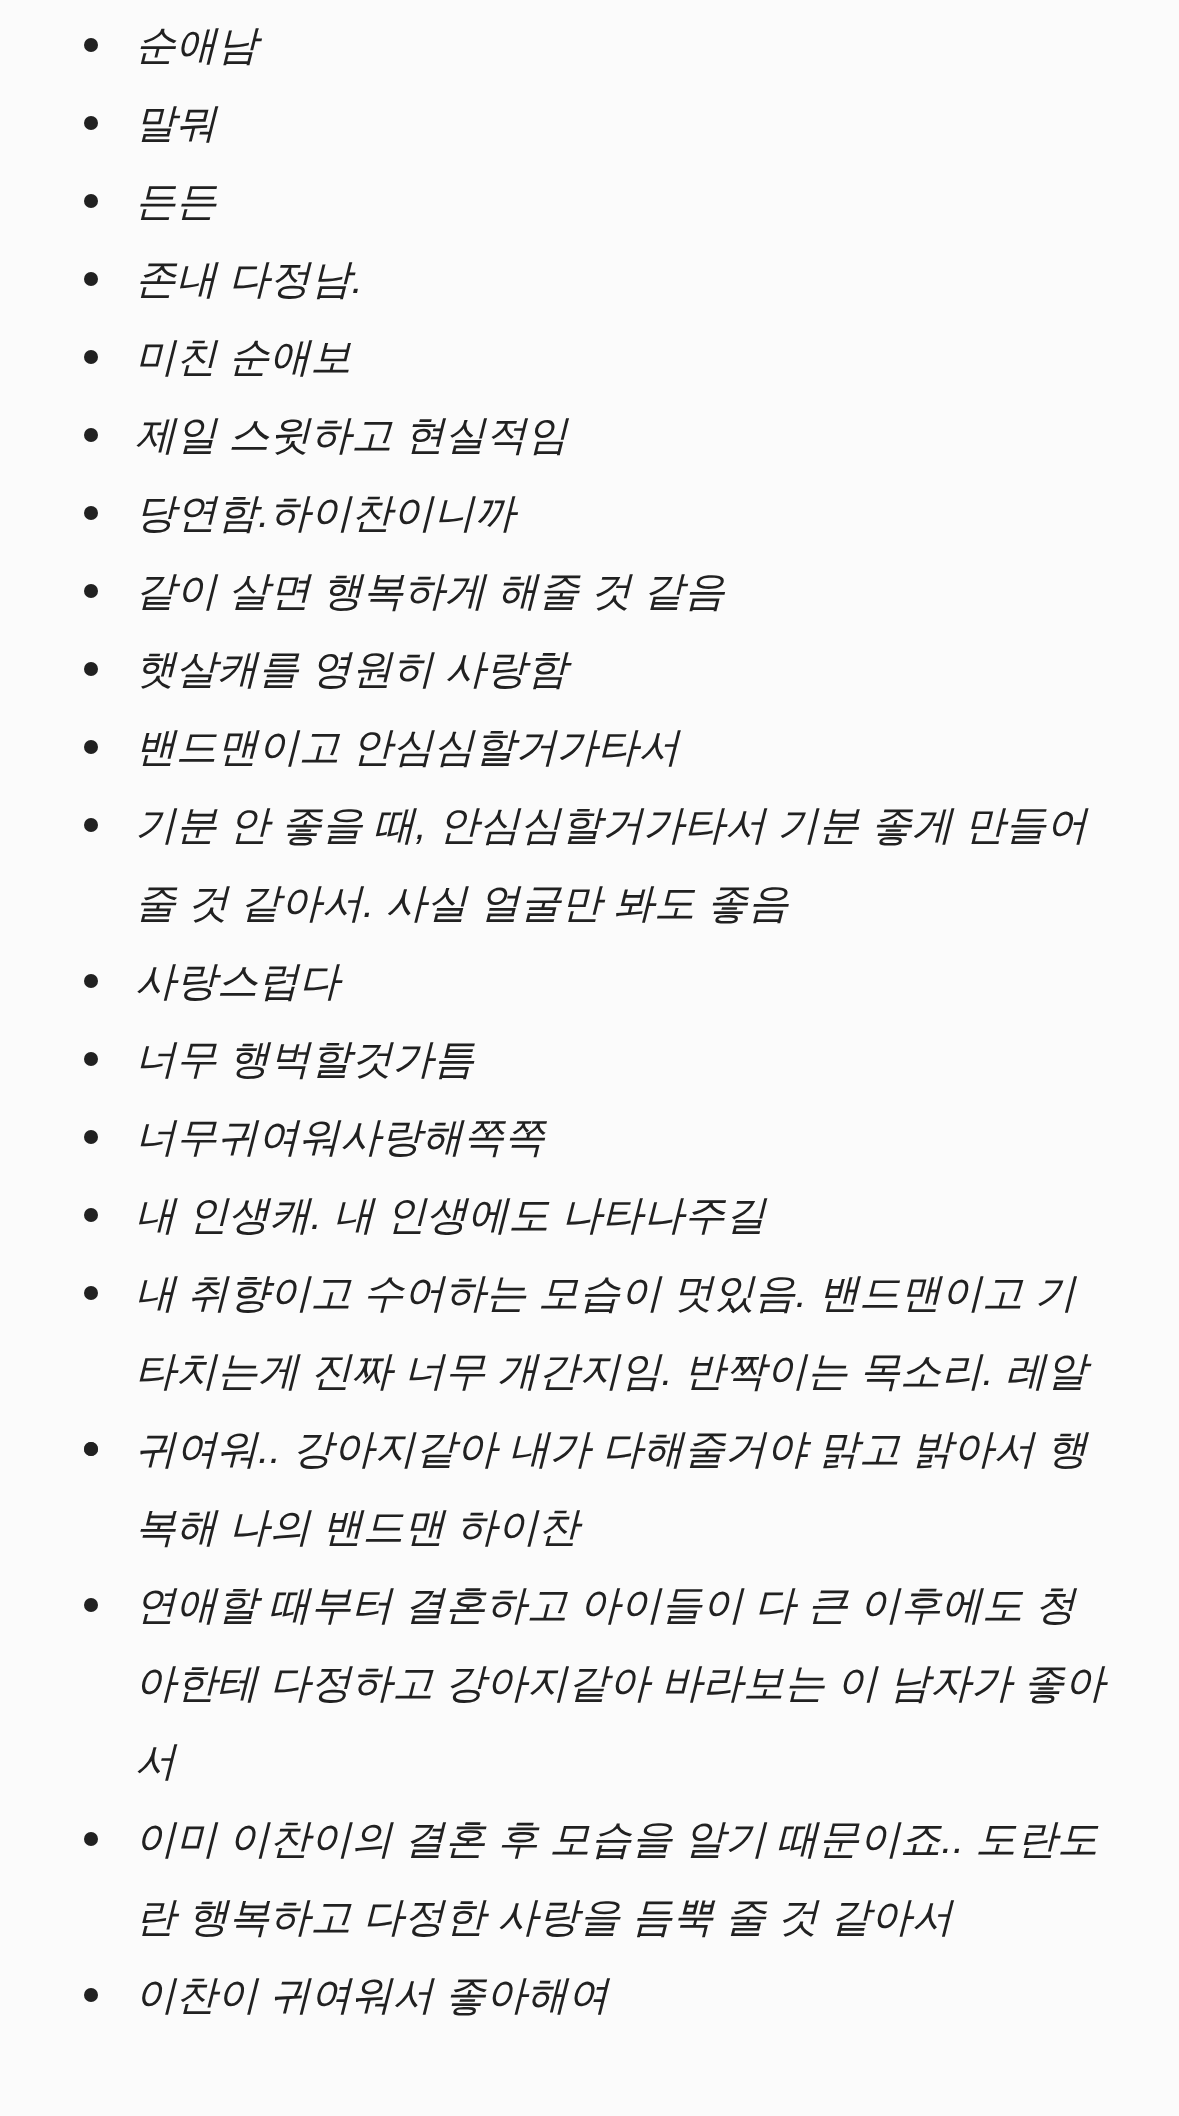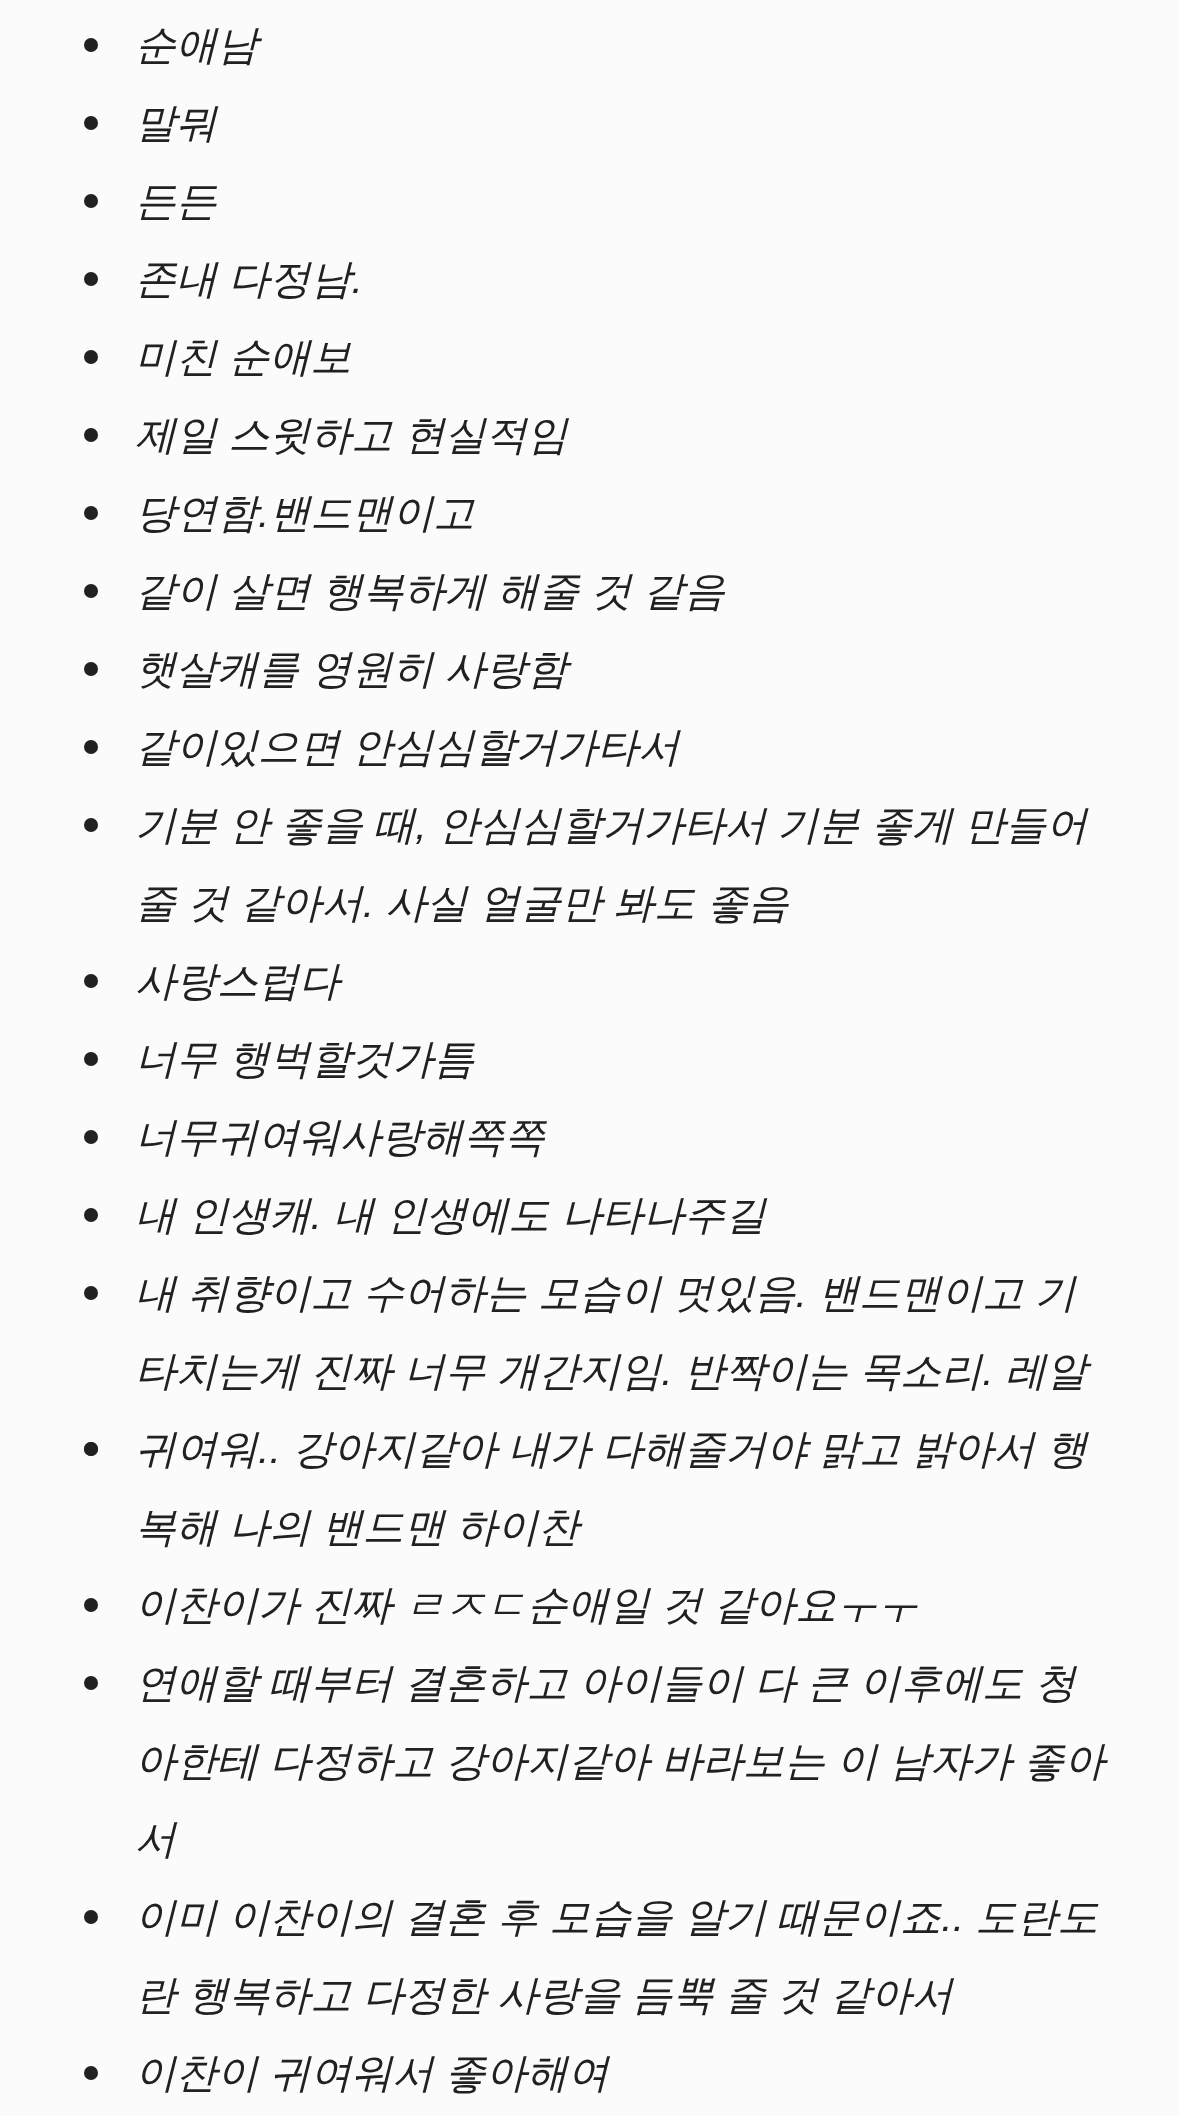--- a/index.html
+++ b/index.html
@@ -70,36 +70,36 @@
     <span class="comment-text">미친 순애보</span>
   </li>
 
   <li class="comment-item">
     <span class="bullet"></span>
     <span class="comment-text">제일 스윗하고 현실적임</span>
   </li>
 
   <li class="comment-item">
     <span class="bullet"></span>
-    <span class="comment-text">당연함.밴드맨이고</span>
+    <span class="comment-text">당연함.하이찬이니까</span>
   </li>
 
   <li class="comment-item">
     <span class="bullet"></span>
     <span class="comment-text">같이 살면 행복하게 해줄 것 같음</span>
   </li>
 
   <li class="comment-item">
     <span class="bullet"></span>
     <span class="comment-text">햇살캐를 영원히 사랑함</span>
   </li>
 
   <li class="comment-item">
     <span class="bullet"></span>
-    <span class="comment-text">같이있으면 안심심할거가타서</span>
+    <span class="comment-text">밴드맨이고 안심심할거가타서</span>
   </li>
 
   <li class="comment-item">
     <span class="bullet"></span>
     <span class="comment-text">기분 안 좋을 때, 안심심할거가타서 기분 좋게 만들어줄 것 같아서. 사실 얼굴만 봐도 좋음</span>
   </li>
 
   <li class="comment-item">
     <span class="bullet"></span>
     <span class="comment-text">사랑스럽다</span>
@@ -127,24 +127,20 @@
 
   <li class="comment-item">
     <span class="bullet"></span>
   </li>
 
   <li class="comment-item">
     <span class="bullet"></span>
     <span class="comment-text">귀여워.. 강아지같아 내가 다해줄거야 맑고 밝아서 행복해 나의 밴드맨 하이찬</span>
   </li>
 
-  <li class="comment-item">
-    <span class="bullet"></span>
-    <span class="comment-text">이찬이가 진짜 ㄹㅈㄷ순애일 것 같아요ㅜㅜ</span>
-  </li>
 
   <li class="comment-item">
     <span class="bullet"></span>
     <span class="comment-text">연애할 때부터 결혼하고 아이들이 다 큰 이후에도 청아한테 다정하고 강아지같아 바라보는 이 남자가 좋아서</span>
   </li>
 
   <li class="comment-item">
     <span class="bullet"></span>
     <span class="comment-text">이미 이찬이의 결혼 후 모습을 알기 때문이죠.. 도란도란 행복하고 다정한 사랑을 듬뿍 줄 것 같아서</span>
   </li>

